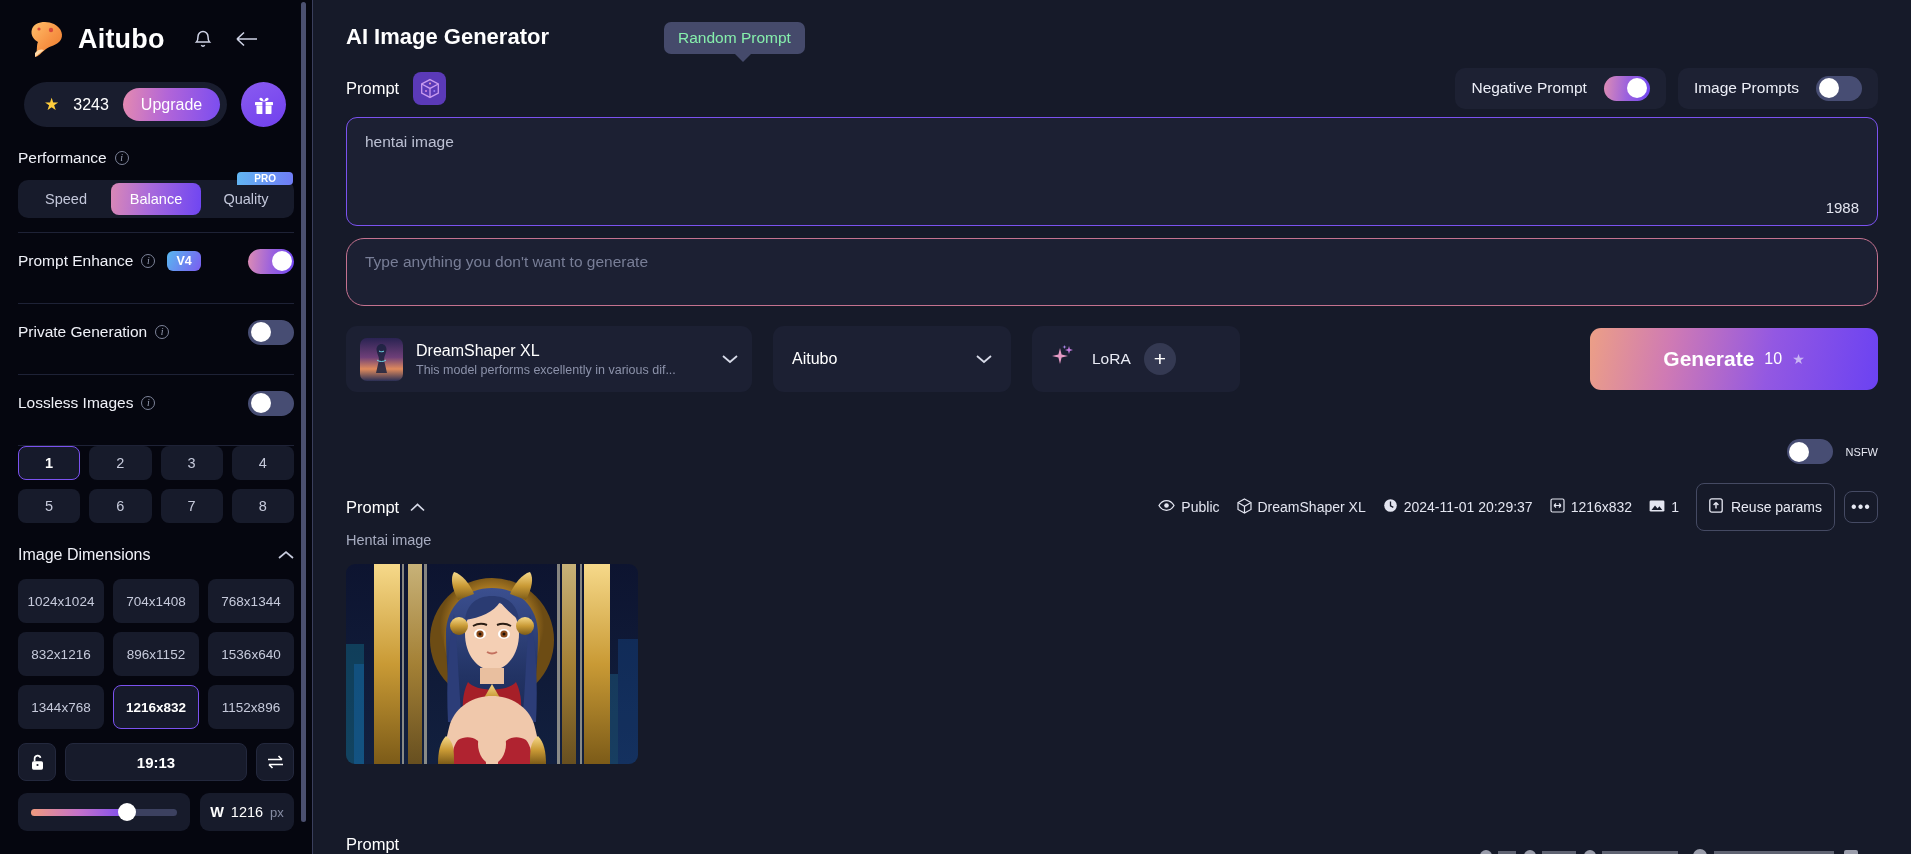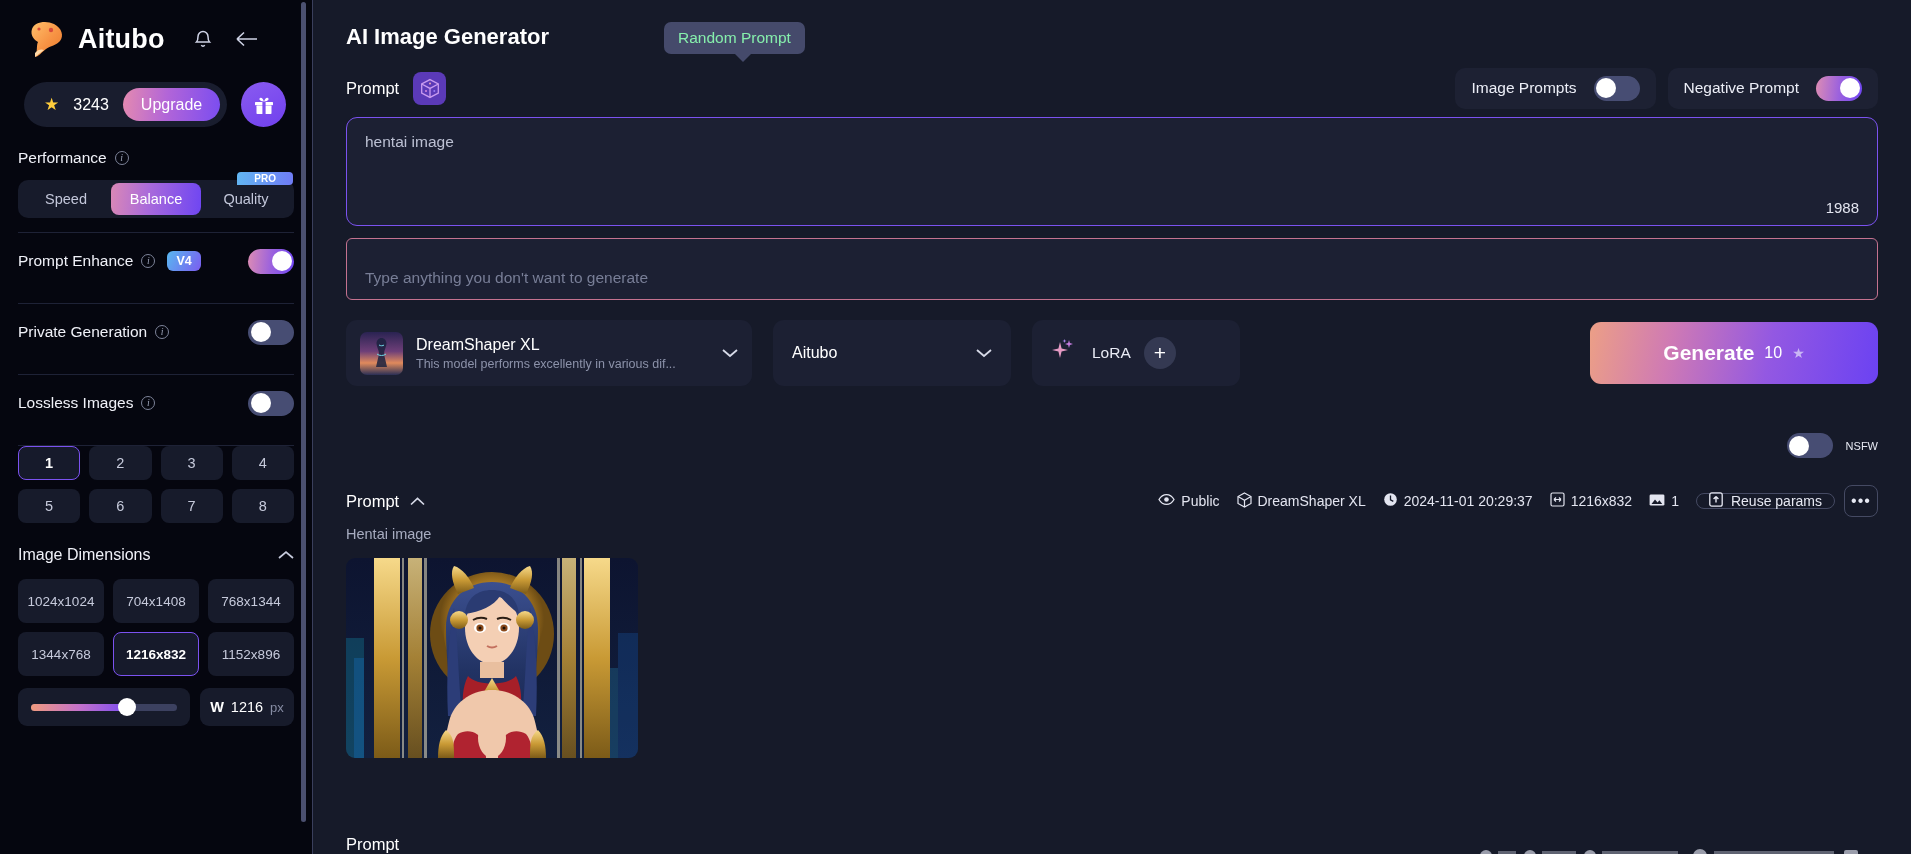--- a/index.html
+++ b/index.html
@@ -159,21 +159,21 @@
   .tg-card span { font-size: 15.5px; color: #eceef7; }
 
   .ta {
     margin: 7px 33px 0 33px; background: #1c2033; border: 1.3px solid #7b52f0;
     border-radius: 11px; height: 109px; position: relative; padding: 15px 18px;
   }
   .ta .txt { font-size: 15.5px; color: #bcc0d3; }
   .ta .count { position: absolute; right: 18px; bottom: 9px; font-size: 15px; color: #e3e5f0; }
   .ta2 {
     margin: 12px 33px 0 33px; background: #1c2033; border: 1.3px solid #c4728f;
-    border-radius: 6px; height: 60px; padding: 30px 18px;
+    border-radius: 18px; height: 68px; padding: 14px 18px;
   }
   .ta2 .ph { font-size: 15.5px; color: #787e97; }
 
   .model-row { display:flex; align-items:center; gap: 21px; padding: 0 33px; margin-top: 20px; }
   .model-card {
     width: 406px; height: 66px; background: #1c2033; border-radius: 11px;
     display:flex; align-items:center; padding: 0 14px; gap: 13px; cursor:pointer;
   }
   .model-thumb { width: 43px; height: 43px; border-radius: 7px; overflow:hidden; flex:0 0 43px; position: relative;}
   .model-name { font-size: 16px; color: #fff; }
@@ -204,21 +204,21 @@
   .nsfw-row { display:flex; align-items:center; justify-content:flex-end; gap: 13px; padding: 0 33px; margin-top: 47px; }
   .nsfw-row span { font-size: 11px; color: #e7e9f3; }
 
   .res-head { display:flex; align-items:center; padding: 0 33px; margin-top: 26px; height: 34px; }
   .res-title { font-size: 16.5px; color: #fff; }
   .meta { margin-left: auto; display:flex; align-items:center; gap: 9px; }
   .meta-item { display:flex; align-items:center; gap: 6px; font-size: 14px; color: #e3e5f0; margin-right: 8px; }
   .meta-item svg, .meta-item .gi { flex: 0 0 auto; }
   .reuse {
     display:flex; align-items:center; gap: 8px; border: 1px solid #454a63; border-radius: 8px;
-    height: 16px; padding: 0 12px; font-size: 14px; color: #e7e9f3; cursor: pointer;
+    height: 48px; padding: 0 12px; font-size: 14px; color: #e7e9f3; cursor: pointer;
   }
   .dots {
     width: 34px; height: 32px; border: 1px solid #454a63; border-radius: 8px;
     display:flex; align-items:center; justify-content:center; color:#e7e9f3; cursor:pointer; letter-spacing:1px;
   }
   .res-prompt { padding: 0 33px; margin-top: 8px; font-size: 14.5px; color: #a7acc0; }
 
   .thumb {
     margin: 16px 33px 0 33px; width: 292px; height: 200px; border-radius: 9px;
     overflow: hidden; position: relative; cursor: pointer;
@@ -352,26 +352,46 @@
         <svg width="16" height="10" viewBox="0 0 16 10" fill="none" stroke="#c7cbdd" stroke-width="1.7">
             <path d="M1 8l7-6 7 6"></path>
           </svg>
       </span>
     </div>
     <div class="grid3" style="margin-bottom:9px;">
       <div class="cell">1024x1024</div>
       <div class="cell">704x1408</div>
       <div class="cell">768x1344</div>
     </div>
+    <div class="grid3" style="margin-bottom:9px;">
+      <div class="cell">832x1216</div>
+      <div class="cell">896x1152</div>
+      <div class="cell">1536x640</div>
+    </div>
     <div class="grid3">
       <div class="cell">1344x768</div>
       <div class="cell sel">1216x832</div>
       <div class="cell">1152x896</div>
     </div>
 
+    <div class="ratio-row">
+      <div class="sq-btn">
+        <svg width="17" height="19" viewBox="0 0 17 19" fill="none" stroke="#fff" stroke-width="1.7">
+          <rect x="3" y="8.2" width="11" height="8.5" rx="1.6" fill="#fff" stroke="none"></rect>
+          <path d="M5.6 8.2V5.6a3 3 0 0 1 5.9-.7"></path>
+          <circle cx="8.5" cy="12" r="1.1" fill="#171b2b" stroke="none"></circle>
+        </svg>
+      </div>
+      <div class="ratio-box">19:13</div>
+      <div class="sq-btn">
+        <svg width="19" height="16" viewBox="0 0 19 16" fill="none" stroke="#fff" stroke-width="1.7">
+          <path d="M2 5.5h14M12.5 2l3.5 3.5M17 10.5H3M6.5 14L3 10.5"></path>
+        </svg>
+      </div>
+    </div>
 
     <div class="slider-row">
       <div class="slider-wrap">
         <div class="track">
             <div class="fill" style="width:66%"></div>
             <div class="knob2" style="left:calc(66% - 9px)"></div>
           </div>
       </div>
       <div class="num-box">
         <span class="lbl">W</span>
@@ -393,28 +413,28 @@
         <svg width="20" height="21" viewBox="0 0 20 21" fill="none" stroke="#c99cf0" stroke-width="1.3">
           <path d="M10 1.6 18.3 6v9L10 19.4 1.7 15V6z"></path>
           <path d="M1.7 6 10 10.4 18.3 6M10 10.4V19.4"></path>
           <circle cx="10" cy="5.4" r="1" fill="#e9a6b6" stroke="none"></circle>
           <circle cx="6" cy="13" r="1" fill="#d48ae0" stroke="none"></circle>
           <circle cx="14.3" cy="13" r="1" fill="#9b7cf5" stroke="none"></circle>
         </svg>
       </div>
       <div class="right-toggles">
         <div class="tg-card">
+          <span>Negative Prompt</span>
+          <div class="tgl on">
+              <div class="knob"></div>
+            </div>
+        </div>
+        <div class="tg-card">
           <span>Image Prompts</span>
           <div class="tgl off">
-              <div class="knob"></div>
-            </div>
-        </div>
-        <div class="tg-card">
-          <span>Negative Prompt</span>
-          <div class="tgl on">
               <div class="knob"></div>
             </div>
         </div>
       </div>
     </div>
 
     <div class="ta">
       <div class="txt">hentai image</div>
       <div class="count">1988</div>
     </div>

